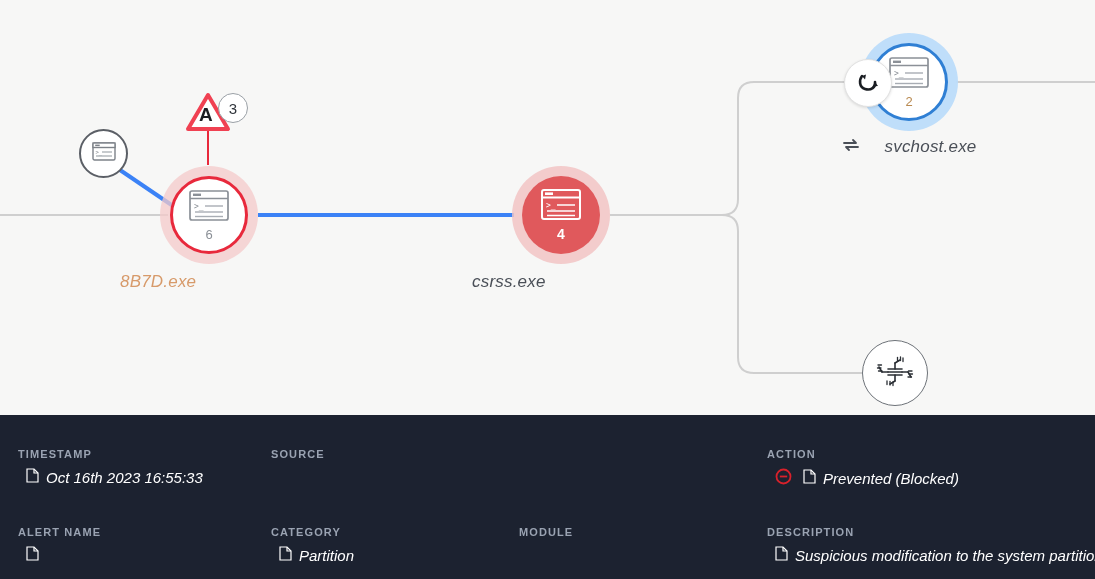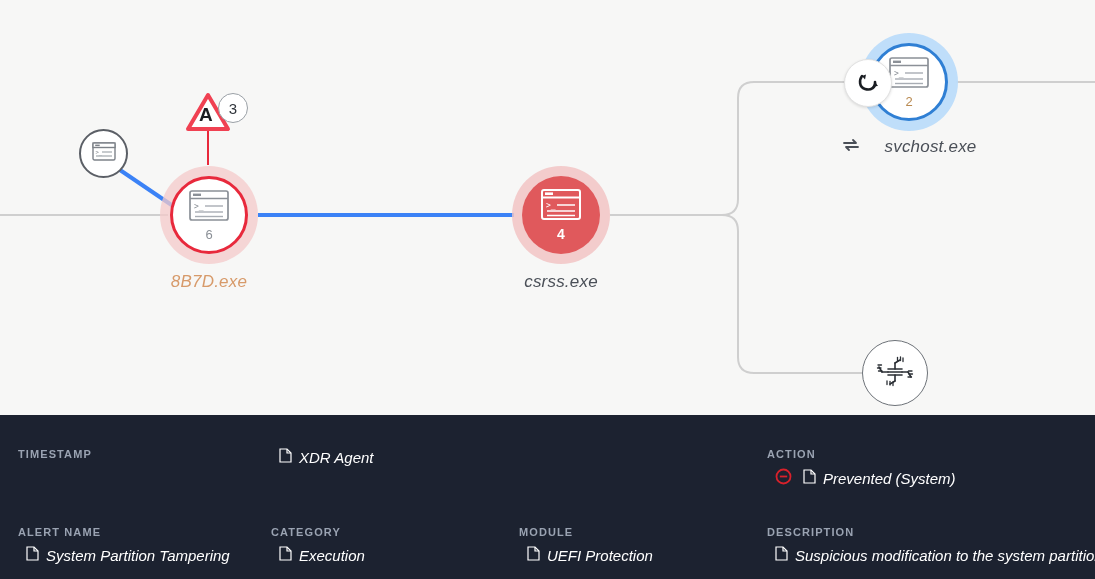--- a/index.html
+++ b/index.html
@@ -46,22 +46,22 @@
     font-size:13px;line-height:1;margin-top:3px;
     color:#8a8f96;font-family:"Liberation Sans", sans-serif;
   }
   .n-csrss .node-count{color:#ffffff;font-weight:bold;font-size:14px;}
   .n-svc .node-count{color:#b98a51;}
 
   .node-label{
     position:absolute;white-space:nowrap;font-style:italic;
     font-size:17px;color:#4a4f57;letter-spacing:.2px;
   }
-  .lbl-main{left:-40px;top:106px;width:178px;text-align:center;color:#d79a6a;}
-  .lbl-csrss{left:-40px;top:106px;width:178px;text-align:center;color:#4a4f57;}
+  .lbl-main{left:-40px;top:106px;width:178px;text-align:left;color:#d79a6a;}
+  .lbl-csrss{left:-40px;top:106px;width:178px;color:#4a4f57;}
   .lbl-svc{left:-55px;top:104px;width:208px;text-align:left;color:#4a4f57;
     display:flex;align-items:center;justify-content:center;gap:25px;}
 
   
   .alert-badge{position:absolute;left:186px;top:92px;width:62px;height:42px;}
   .alert-stem{position:absolute;left:21px;top:38px;width:2px;height:35px;background:#e8293c;}
   .badge-count{
     position:absolute;left:32px;top:1px;width:30px;height:30px;border-radius:50%;
     background:#ffffff;border:1.5px solid #9aa0a6;box-sizing:border-box;
     display:flex;align-items:center;justify-content:center;
@@ -253,93 +253,84 @@
       </div>
     </div>
 
   </div>
 
   <div id="panel">
     <div class="grid">
 
       <div class="field">
         <div class="f-label">TIMESTAMP</div>
-      </div>
-
-      <div class="field">
-        <div class="f-value">
-          <span class="doc-ico">
-            <svg width="13" height="15" viewBox="0 0 13 15">
-                <path d="M1 1h7l4 4v9H1z" fill="none" stroke="#fff" stroke-width="1.2"></path>
-                <path d="M8 1v4h4" fill="none" stroke="#fff" stroke-width="1.2"></path>
-              </svg>
-          </span>
-          <span>XDR Agent</span>
-        </div>
+        <div class="f-value">
+          <span class="doc-ico">
+            <svg width="13" height="15" viewBox="0 0 13 15">
+                <path d="M1 1h7l4 4v9H1z" fill="none" stroke="#fff" stroke-width="1.2"></path>
+                <path d="M8 1v4h4" fill="none" stroke="#fff" stroke-width="1.2"></path>
+              </svg>
+          </span>
+          <span>Oct 16th 2023 16:55:33</span>
+        </div>
+      </div>
+
+      <div class="field">
+        <div class="f-label">SOURCE</div>
       </div>
 
       <div class="field">
       </div>
 
       <div class="field">
         <div class="f-label">ACTION</div>
         <div class="f-value">
           <span class="blocked-ico">
             <svg width="17" height="17" viewBox="0 0 17 17">
                 <circle cx="8.5" cy="8.5" r="7" fill="none" stroke="#d8212b" stroke-width="1.8"></circle>
                 <line x1="4.8" y1="8.5" x2="12.2" y2="8.5" stroke="#d8212b" stroke-width="1.8"></line>
               </svg>
           </span>
           <span class="doc-ico">
             <svg width="13" height="15" viewBox="0 0 13 15">
                 <path d="M1 1h7l4 4v9H1z" fill="none" stroke="#fff" stroke-width="1.2"></path>
                 <path d="M8 1v4h4" fill="none" stroke="#fff" stroke-width="1.2"></path>
               </svg>
           </span>
-          <span>Prevented (System)</span>
+          <span>Prevented (Blocked)</span>
         </div>
       </div>
 
       <div class="field">
         <div class="f-label">ALERT NAME</div>
         <div class="f-value">
           <span class="doc-ico">
             <svg width="13" height="15" viewBox="0 0 13 15">
                 <path d="M1 1h7l4 4v9H1z" fill="none" stroke="#fff" stroke-width="1.2"></path>
                 <path d="M8 1v4h4" fill="none" stroke="#fff" stroke-width="1.2"></path>
               </svg>
           </span>
-          <span>System Partition Tampering</span>
         </div>
       </div>
 
       <div class="field">
         <div class="f-label">CATEGORY</div>
         <div class="f-value">
           <span class="doc-ico">
             <svg width="13" height="15" viewBox="0 0 13 15">
                 <path d="M1 1h7l4 4v9H1z" fill="none" stroke="#fff" stroke-width="1.2"></path>
                 <path d="M8 1v4h4" fill="none" stroke="#fff" stroke-width="1.2"></path>
               </svg>
           </span>
-          <span>Execution</span>
+          <span>Partition</span>
         </div>
       </div>
 
       <div class="field">
         <div class="f-label">MODULE</div>
-        <div class="f-value">
-          <span class="doc-ico">
-            <svg width="13" height="15" viewBox="0 0 13 15">
-                <path d="M1 1h7l4 4v9H1z" fill="none" stroke="#fff" stroke-width="1.2"></path>
-                <path d="M8 1v4h4" fill="none" stroke="#fff" stroke-width="1.2"></path>
-              </svg>
-          </span>
-          <span>UEFI Protection</span>
-        </div>
       </div>
 
       <div class="field">
         <div class="f-label">DESCRIPTION</div>
         <div class="f-value">
           <span class="doc-ico">
             <svg width="13" height="15" viewBox="0 0 13 15">
                 <path d="M1 1h7l4 4v9H1z" fill="none" stroke="#fff" stroke-width="1.2"></path>
                 <path d="M8 1v4h4" fill="none" stroke="#fff" stroke-width="1.2"></path>
               </svg>

